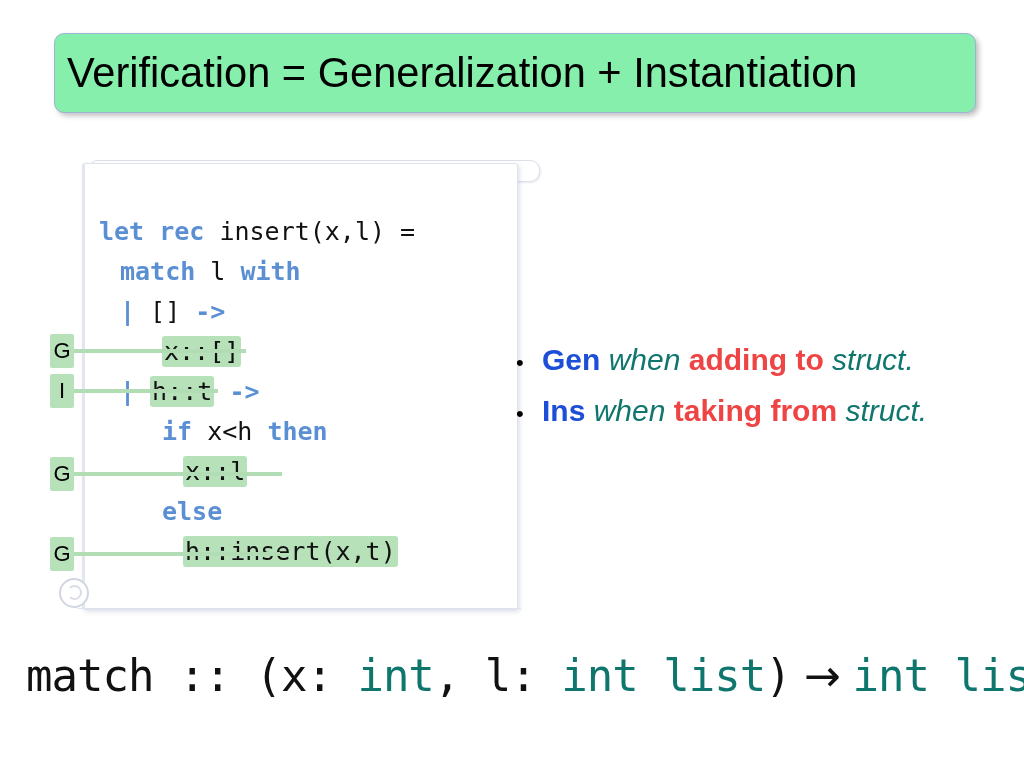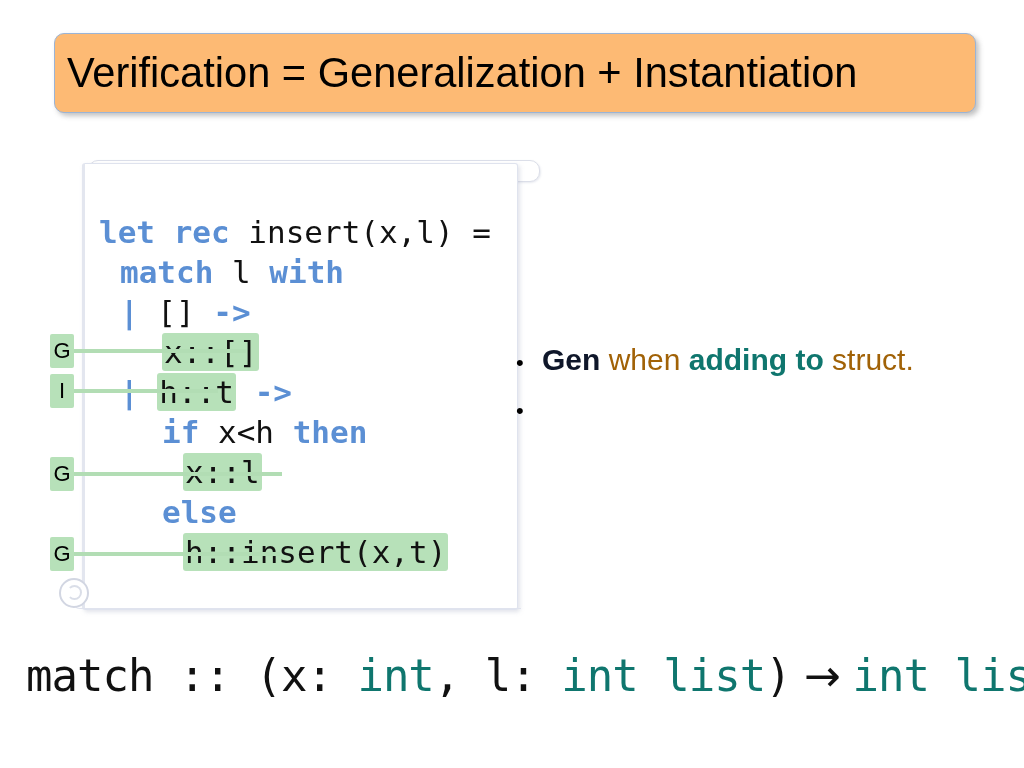--- a/index.html
+++ b/index.html
@@ -9,21 +9,21 @@
     font-family:"Liberation Sans", sans-serif;
     overflow:hidden;
     position:relative;
   }
 
   
   #title-banner{
     position:absolute;
     left:54px; top:33px;
     width:920px; height:78px;
-    background:#fdba74;
+    background:#86efac;
     border:1px solid #9ab4d6;
     border-radius:10px;
     box-shadow:3px 3px 5px rgba(120,120,120,0.45);
     display:flex; align-items:center;
   }
   #title-text{
     font-family:"Liberation Sans", sans-serif;
     font-size:42px;
     color:#000000;
     padding-left:12px;
@@ -96,21 +96,21 @@
     border-left:1px solid #e0e3ee;
     border-bottom-left-radius:8px;
   }
 
   
   #code-text{
     position:absolute;
     left:0; top:0;
     width:100%; height:100%;
     font-family:"DejaVu Sans Mono", monospace;
-    font-size:31px;
+    font-size:25px;
     line-height:40px;
     color:#111111;
     white-space:pre;
     padding-left:47px;
   }
   .code-line{
     position:absolute;
     left:12px;
     white-space:pre;
   }
@@ -149,23 +149,23 @@
     color:#000000;
     line-height:48px;
     white-space:nowrap;
   }
   .bullet-dot{
     font-size:22px;
     width:26px;
     display:inline-block;
     color:#000000;
   }
-  .tok-green{ color:#0f172a; font-weight:bold; }
-  .tok-blue{ color:#0f766e; font-weight:bold; }
-  .tok-black{ color:#a16207; }
+  .tok-green{ color:#1d4ed8; font-weight:bold; }
+  .tok-blue{ color:#ef4444; font-weight:bold; }
+  .tok-black{ color:#0f766e;font-style:italic; }
 
   
   #signature{
     position:absolute;
     left:26px; top:650px;
     font-family:"DejaVu Sans Mono", monospace;
     font-size:44px;
     color:#111111;
     white-space:nowrap;
     letter-spacing:-1px;
@@ -201,16 +201,17 @@
     <div class="connector" style="left: 74px; top: 552px; width: 206px;"></div>
   </div>
 
 <div id="bullets">
     <div class="bullet-row">
       <span class="bullet-dot">•</span>
       <span><span class="tok-green">Gen</span><span class="tok-black"> when </span><span class="tok-blue">adding to</span><span class="tok-black"> struct.</span></span>
     </div>
     <div class="bullet-row">
       <span class="bullet-dot">•</span>
+      <span><span class="tok-green"> Ins</span><span class="tok-black"> when </span><span class="tok-blue">taking from</span><span class="tok-black"> struct.</span></span>
     </div>
   </div>
 
 <div id="signature"><span>match</span><span> :: </span><span>(x: </span><span class="g">int</span><span>, l: </span><span class="g">int list</span><span>)</span><span class="arrow"> → </span><span class="g">int list</span></div>
 
 </body></html>

